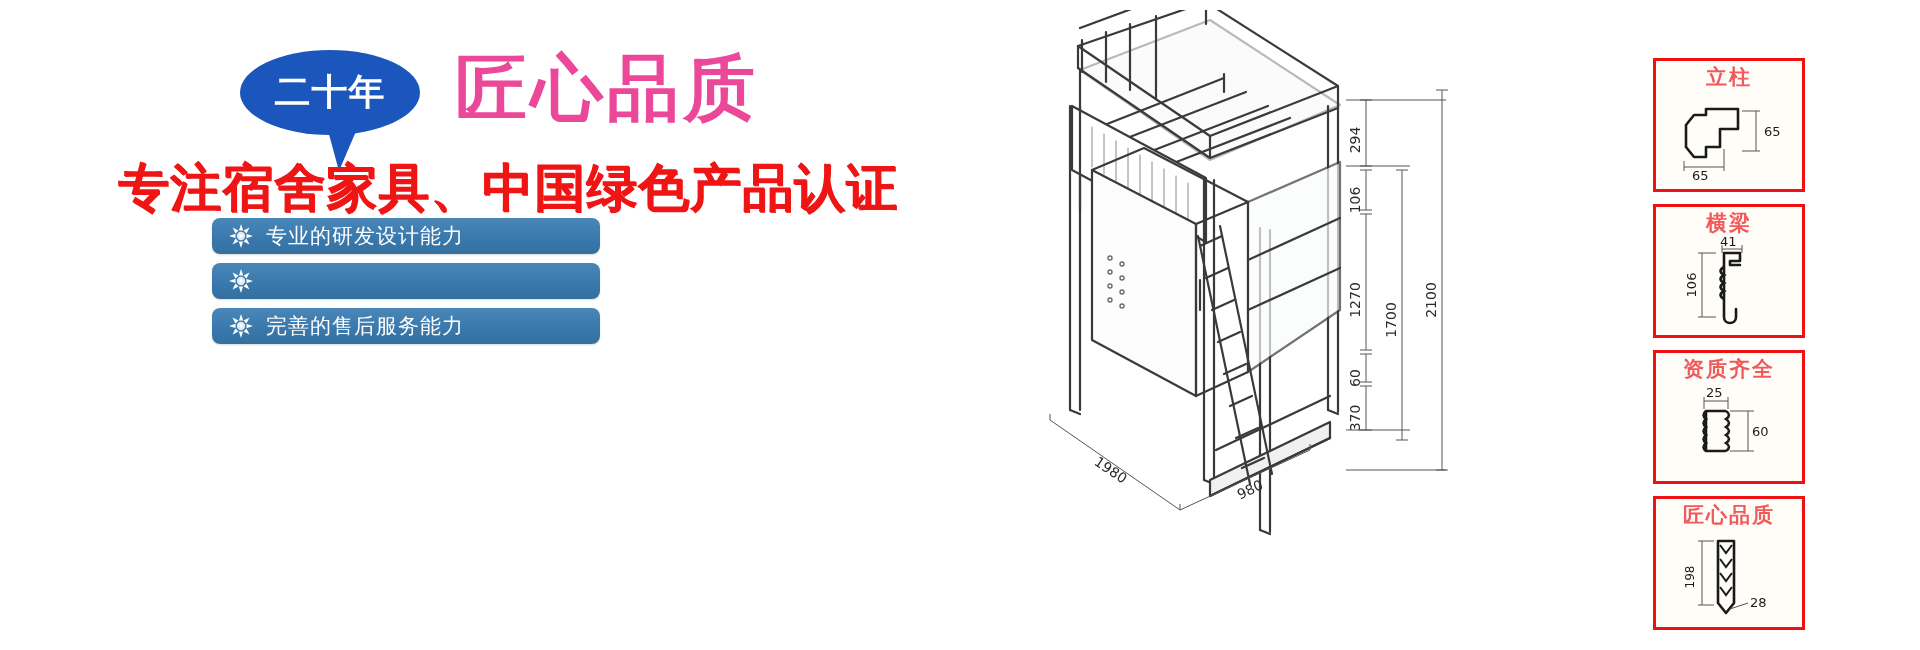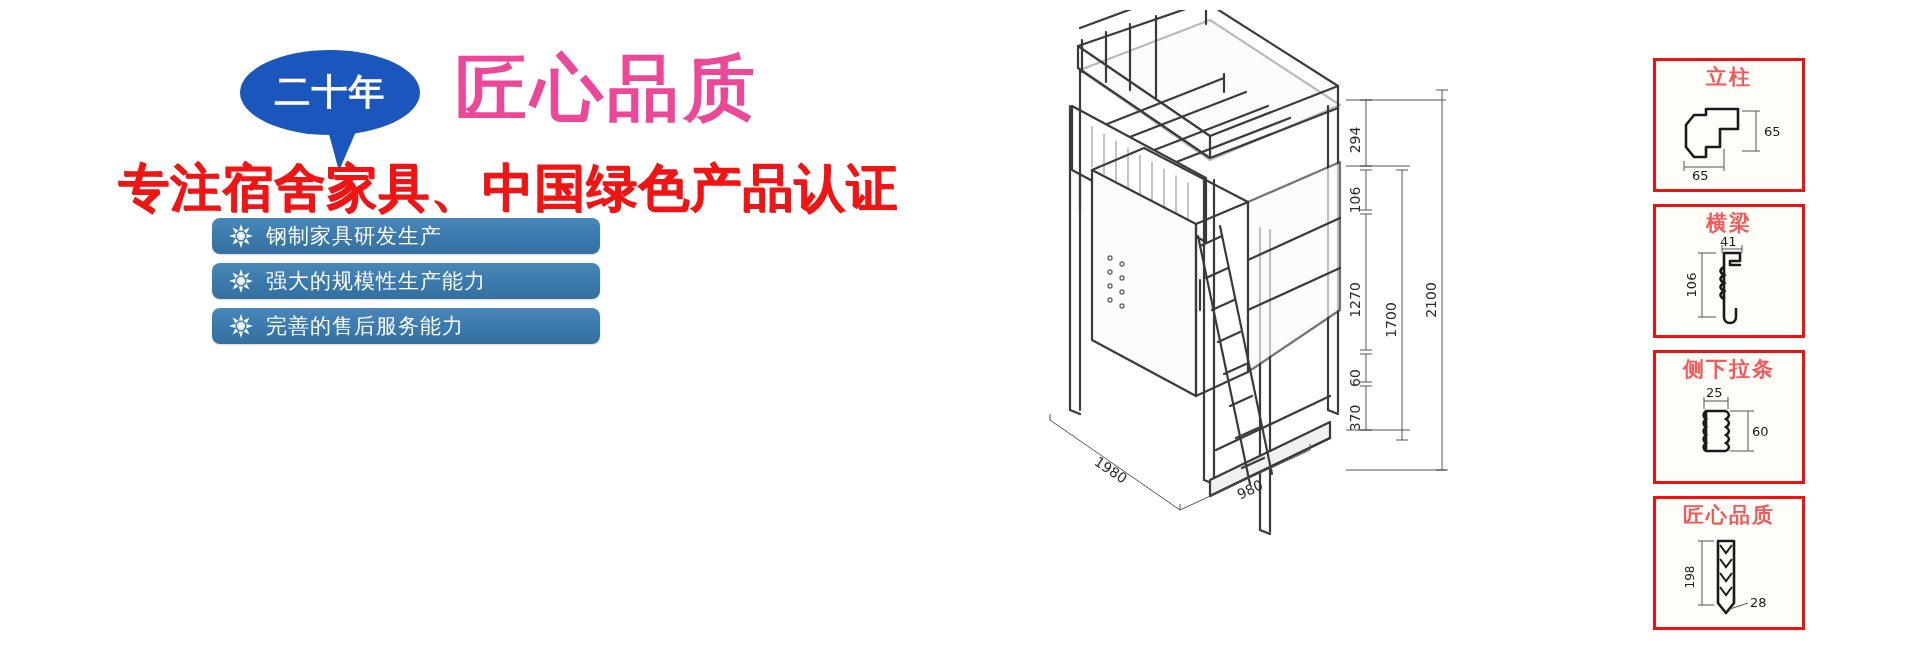--- a/index.html
+++ b/index.html
@@ -130,41 +130,40 @@
               <path d="M25 13 L18.5 15.2 L18.5 11 Z"></path>
               <path d="M4.5 4.5 L10.5 7.5 L7.5 10.5 Z"></path>
               <path d="M21.5 21.5 L15.5 18.5 L18.5 15.5 Z"></path>
               <path d="M21.5 4.5 L18.5 10.5 L15.5 7.5 Z"></path>
               <path d="M4.5 21.5 L7.5 15.5 L10.5 18.5 Z"></path>
               <circle cx="13" cy="13" r="4.2" fill="#dfeaf3"></circle>
               <circle cx="13" cy="13" r="1.8" fill="#ffffff"></circle>
             </g>
           </svg>
         </span>
-        <span class="ftxt">钢制家具研发生产</span>
+        <span class="ftxt">专业的研发设计能力</span>
       </div>
 
       <div class="feature">
         <span class="flower">
           <svg width="26" height="26" viewBox="0 0 26 26">
             <g fill="#ffffff">
               <path d="M13 1 L15.2 7.5 L11 7.5 Z"></path>
               <path d="M13 25 L10.8 18.5 L15 18.5 Z"></path>
               <path d="M1 13 L7.5 10.8 L7.5 15 Z"></path>
               <path d="M25 13 L18.5 15.2 L18.5 11 Z"></path>
               <path d="M4.5 4.5 L10.5 7.5 L7.5 10.5 Z"></path>
               <path d="M21.5 21.5 L15.5 18.5 L18.5 15.5 Z"></path>
               <path d="M21.5 4.5 L18.5 10.5 L15.5 7.5 Z"></path>
               <path d="M4.5 21.5 L7.5 15.5 L10.5 18.5 Z"></path>
               <circle cx="13" cy="13" r="4.2" fill="#dfeaf3"></circle>
               <circle cx="13" cy="13" r="1.8" fill="#ffffff"></circle>
             </g>
           </svg>
         </span>
-        <span class="ftxt">强大的规模性生产能力</span>
       </div>
 
       <div class="feature">
         <span class="flower">
           <svg width="26" height="26" viewBox="0 0 26 26">
             <g fill="#ffffff">
               <path d="M13 1 L15.2 7.5 L11 7.5 Z"></path>
               <path d="M13 25 L10.8 18.5 L15 18.5 Z"></path>
               <path d="M1 13 L7.5 10.8 L7.5 15 Z"></path>
               <path d="M25 13 L18.5 15.2 L18.5 11 Z"></path>
@@ -338,21 +337,21 @@
             <path d="M58 8 L58 16 M78 8 L78 16 M58 12 L78 12"></path>
             <path d="M34 16 L52 16 M34 80 L52 80 M38 16 L38 80"></path>
           </g>
           <text x="56" y="9" font-size="13" fill="#1a1a1a" font-family="'DejaVu Sans','Liberation Sans',sans-serif">41</text>
           <text transform="translate(32,48) rotate(-90)" text-anchor="middle" font-size="13" fill="#1a1a1a" font-family="'DejaVu Sans','Liberation Sans',sans-serif">106</text>
         </svg>
       </div>
     </div>
 
     <div class="spec-box">
-      <div class="spec-title">侧下拉条</div>
+      <div class="spec-title">资质齐全</div>
       <div class="spec-figure">
         <svg width="130" height="92" viewBox="0 0 130 92">
           <path d="M62 28 L42 28 L42 68 L62 68" fill="none" stroke="#1a1a1a" stroke-width="2.6" stroke-linejoin="round"></path>
           <path d="M62 28 q6 4 0 8 q6 4 0 8 q6 4 0 8 q6 4 0 8 q6 4 0 8" fill="none" stroke="#1a1a1a" stroke-width="2.6"></path>
           <path d="M42 28 q-5 4 0 8 q-5 4 0 8 q-5 4 0 8 q-5 4 0 8 q-5 4 0 8" fill="none" stroke="#1a1a1a" stroke-width="2.6"></path>
           <g stroke="#555" stroke-width="1" fill="none">
             <path d="M40 14 L40 26 M64 14 L64 26 M40 18 L64 18"></path>
             <path d="M66 28 L90 28 M66 68 L90 68 M84 28 L84 68"></path>
           </g>
           <text x="42" y="14" font-size="13" fill="#1a1a1a" font-family="'DejaVu Sans','Liberation Sans',sans-serif">25</text>

